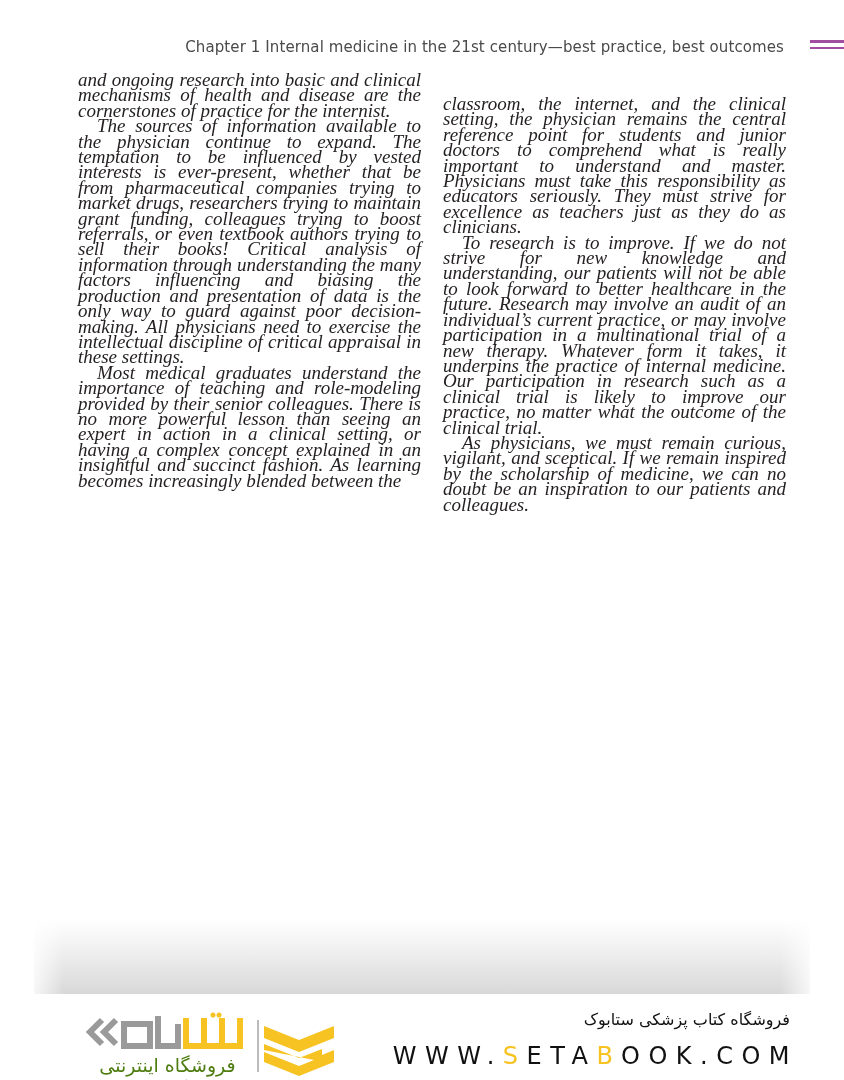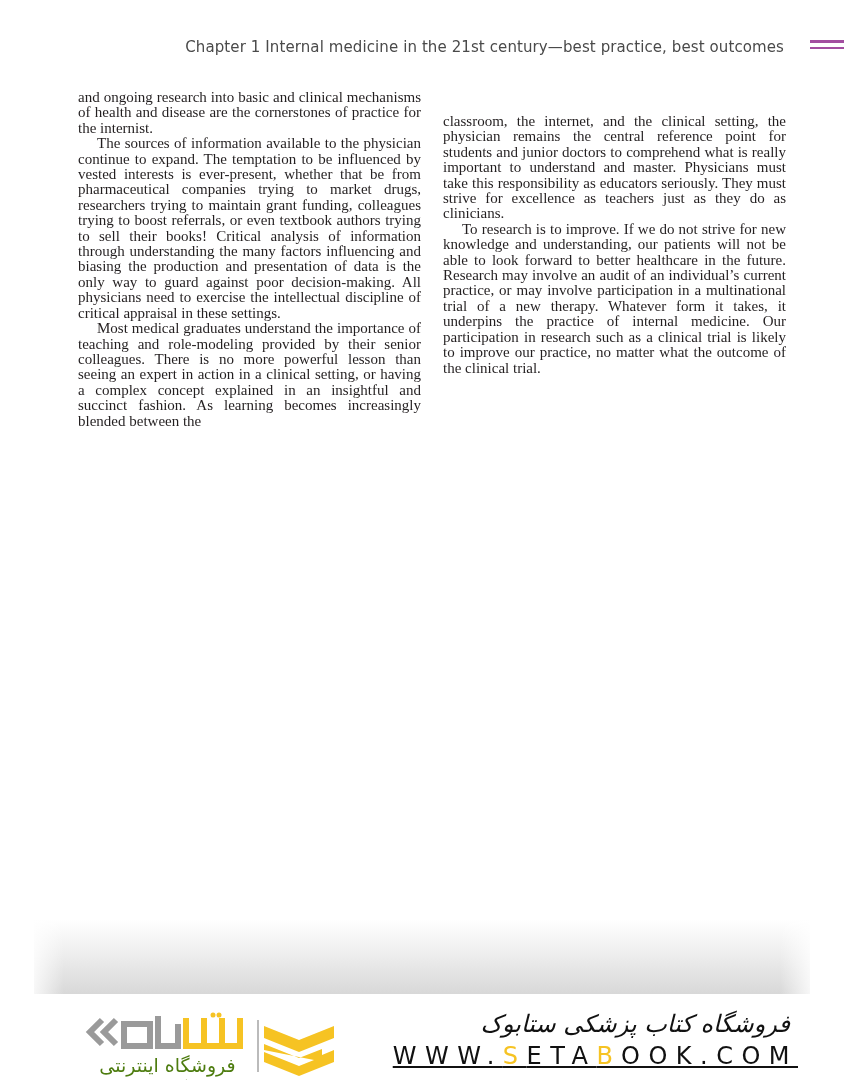--- a/index.html
+++ b/index.html
@@ -8,22 +8,22 @@
     font-family:"Liberation Serif", "DejaVu Serif", serif; color:#231f20;
   }
   .running-head {
     position:absolute; top:38px; right:60px;
     font-family:"DejaVu Sans", "Liberation Sans", sans-serif;
     font-size:15px; color:#4a4a4a; letter-spacing:0.1px; white-space:nowrap;
   }
   .head-bars { position:absolute; top:40px; left:810px; width:34px; }
   .head-bars div { height:2.5px; margin-bottom:4px; }
   .col {
-    position:absolute; top:90px; width:343px;
-    font-size:15px; line-height:15.4px; text-align:justify;
+    position:absolute; top:72px; width:343px;
+    font-size:19px; line-height:15.4px; text-align:justify;font-style:italic;
   }
   .col.left { left:78px; }
   .col.right { left:443px;margin-top:24px; }
   .col p { margin:0; text-indent:19px; hyphens:auto; }
   .col p.noindent { text-indent:0; }
   .shade {
     position:absolute; left:34px; top:920px; width:776px; height:74px;
     background:linear-gradient(to bottom, rgba(255,255,255,1) 0%, rgba(238,238,238,1) 45%, rgba(216,216,216,1) 100%);
   }
   .shade::before, .shade::after {
@@ -34,25 +34,25 @@
   .logo-area { position:absolute; left:70px; top:1012px; width:270px; height:66px; }
   .logo-latin { position:absolute; left:6px; top:0; width:180px; height:40px; }
   .logo-fa-small {
     position:absolute; left:10px; top:42px; width:175px; text-align:center;
     font-family:"DejaVu Sans", sans-serif; font-size:19px; color:#4d7c0f; direction:rtl;
   }
   .logo-divider { position:absolute; left:187px; top:8px; width:1.5px; height:52px; background:#bbb; }
   .logo-mark { position:absolute; left:194px; top:10px; width:70px; height:56px; }
   .store-fa {
     position:absolute; right:54px; top:1010px;
-    font-family:"DejaVu Sans", sans-serif; font-size:24px; color:#111; direction:rtl;font-style:italic;
+    font-family:"DejaVu Sans", sans-serif; font-size:16px; color:#111; direction:rtl;
   }
   .store-url {
     position:absolute; right:46px; top:1042px;
-    font-family:"DejaVu Sans", "Liberation Sans", sans-serif; font-size:24px; letter-spacing:8.5px; color:#111;text-decoration:underline;
+    font-family:"DejaVu Sans", "Liberation Sans", sans-serif; font-size:24px; letter-spacing:8.5px; color:#111;
   }
   .store-url .hl { color:#f6c323; }
 </style>
 </head>
 <body>
 
 <div class="running-head">Chapter 1  Internal medicine in the 21st century—best practice, best outcomes</div>
 <div class="head-bars">
   <div style="background:#a24ea0"></div>
   <div style="background:#a24ea0"></div>
@@ -60,20 +60,21 @@
 
 <div class="col left">
   <p class="noindent">and ongoing research into basic and clinical mechanisms of health and disease are the cornerstones of practice for the internist.</p>
   <p>The sources of information available to the physician continue to expand. The temptation to be influenced by vested interests is ever-present, whether that be from phar­maceutical companies trying to market drugs, researchers trying to maintain grant funding, colleagues trying to boost referrals, or even textbook authors trying to sell their books! Critical analysis of information through understanding the many factors influencing and biasing the production and presentation of data is the only way to guard against poor decision-making. All physicians need to exercise the intellectual discipline of critical appraisal in these settings.</p>
   <p>Most medical graduates understand the importance of teaching and role-modeling provided by their senior colleagues. There is no more powerful lesson than seeing an expert in action in a clinical setting, or having a complex concept explained in an insightful and succinct fashion. As learning becomes increasingly blended between the</p>
 </div>
 
 <div class="col right">
   <p class="noindent">classroom, the internet, and the clinical setting, the physi­cian remains the central reference point for students and junior doctors to comprehend what is really important to understand and master. Physicians must take this responsi­bility as educators seriously. They must strive for excellence as teachers just as they do as clinicians.</p>
   <p>To research is to improve. If we do not strive for new knowledge and understanding, our patients will not be able to look forward to better healthcare in the future. Research may involve an audit of an individual’s current practice, or may involve participation in a multinational trial of a new therapy. Whatever form it takes, it underpins the practice of internal medicine. Our participation in research such as a clinical trial is likely to improve our practice, no matter what the outcome of the clinical trial.</p>
+  <p>As physicians, we must remain curious, vigilant, and sceptical. If we remain inspired by the scholarship of medicine, we can no doubt be an inspiration to our patients and colleagues.</p>
 </div>
 
 <div class="shade"></div>
 
 <div class="logo-area">
   <svg class="logo-latin" viewBox="0 0 180 40">
     <polyline points="26,8 14,20 26,32" fill="none" stroke="#9a9a9a" stroke-width="6"></polyline>
     <polyline points="40,8 28,20 40,32" fill="none" stroke="#9a9a9a" stroke-width="6"></polyline>
     <path d="M48,12 h26 v22 h-26 z" fill="none" stroke="#9a9a9a" stroke-width="6"></path>
     <path d="M82,4 v30 h20 v-22" fill="none" stroke="#9a9a9a" stroke-width="6"></path>

